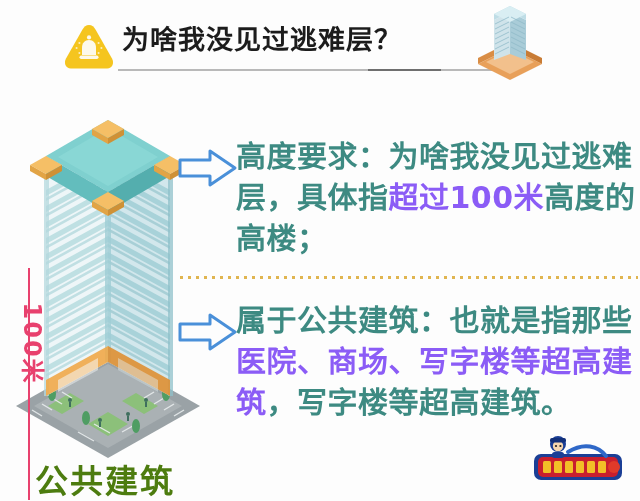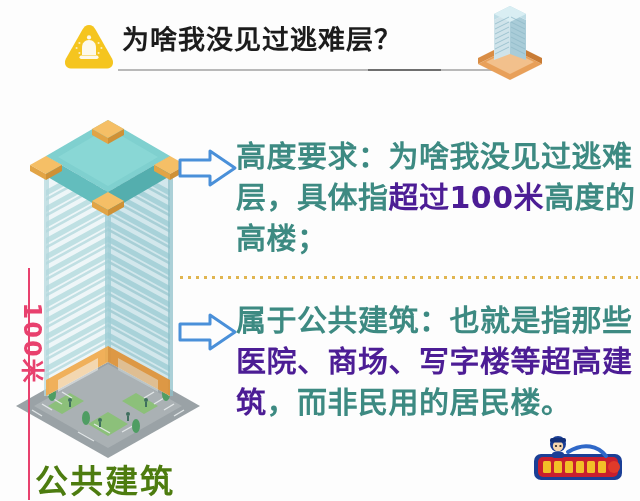--- a/index.html
+++ b/index.html
@@ -146,21 +146,21 @@
     top: 0;
     width: 404px;
     font-size: 30px;
     line-height: 41px;
     font-weight: 700;
     color: #3d8a82;
     letter-spacing: 0.5px;
     font-family: "DejaVu Sans", "Liberation Sans", sans-serif;
   }
   .hl {
-    color: #4c1d95;
+    color: #8b5cf6;
   }
 
   #divider {
     position: absolute;
     left: 2px;
     top: 146px;
     width: 458px;
     height: 3px;
     background-image: repeating-linear-gradient(to right, #e0b550 0px, #e0b550 3px, rgba(0,0,0,0) 3px, rgba(0,0,0,0) 8px);
   }
@@ -401,21 +401,21 @@
 
     <div id="divider"></div>
 
     <div class="bullet-block" id="bullet-2">
       <div class="arrow-icon">
         <svg viewBox="0 0 60 40" width="60" height="40">
           <polygon points="2,12 32,12 32,3 57,20 32,37 32,28 2,28" fill="#fdfdfd" stroke="#4a90d9" stroke-width="3" stroke-linejoin="round"></polygon>
         </svg>
       </div>
       <div class="para">
-        <span>属于公共建筑：也就是指那些</span><span class="hl">医院、商场、写字楼等超高建筑</span><span>，而非民用的居民楼。</span>
+        <span>属于公共建筑：也就是指那些</span><span class="hl">医院、商场、写字楼等超高建筑</span><span>，写字楼等超高建筑。</span>
       </div>
     </div>
 
     <div id="brand-logo">
       <svg viewBox="0 0 100 60" width="100" height="60">
         <rect x="6" y="24" width="88" height="26" rx="7" fill="#1b3f96"></rect>
         <rect x="10" y="27" width="80" height="20" rx="5" fill="#c81f2e"></rect>
         <g fill="#f2c027">
           <rect x="15" y="31" width="8" height="12" rx="1.5"></rect>
           <rect x="26" y="31" width="8" height="12" rx="1.5"></rect>

